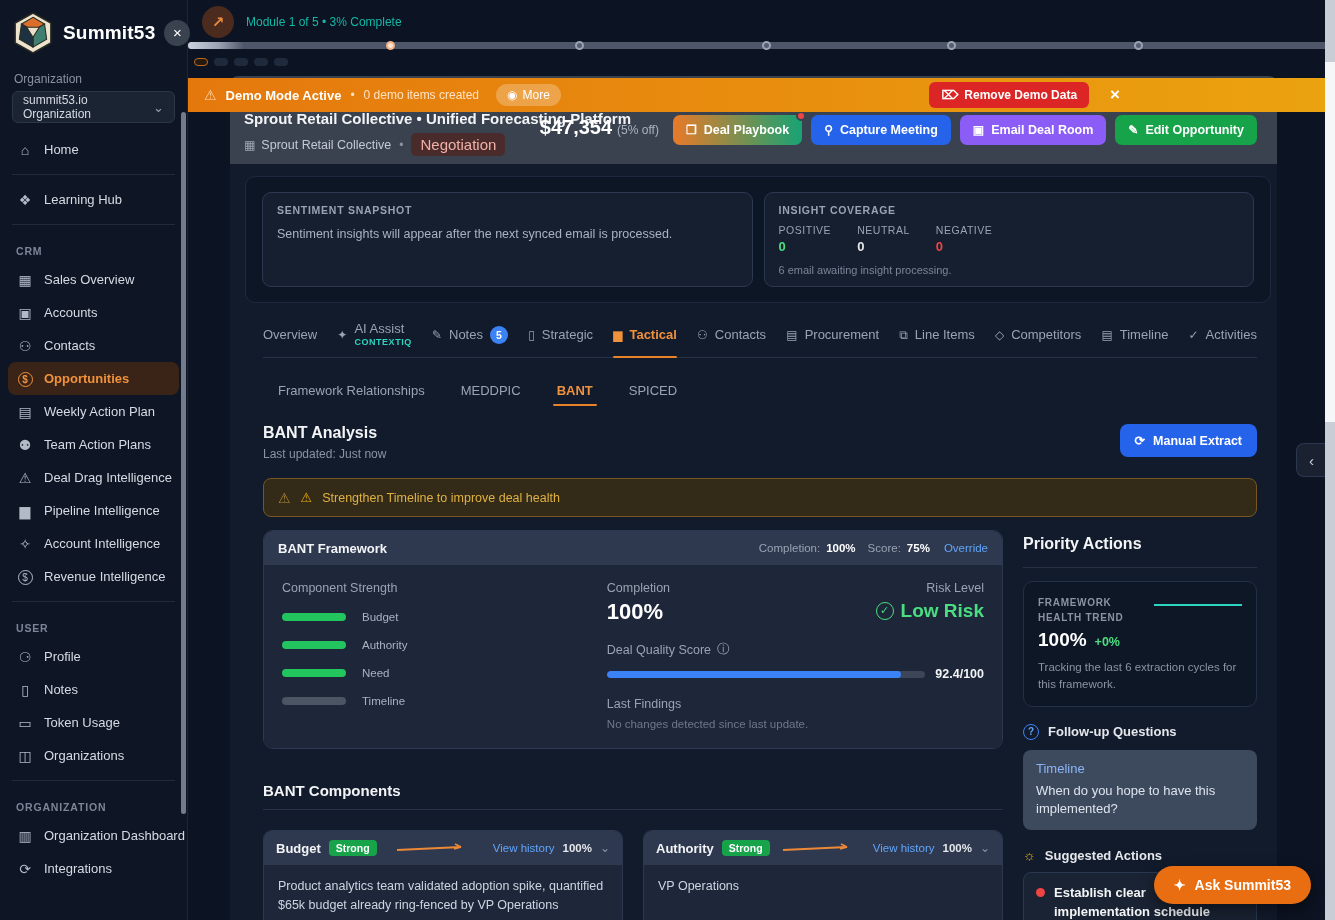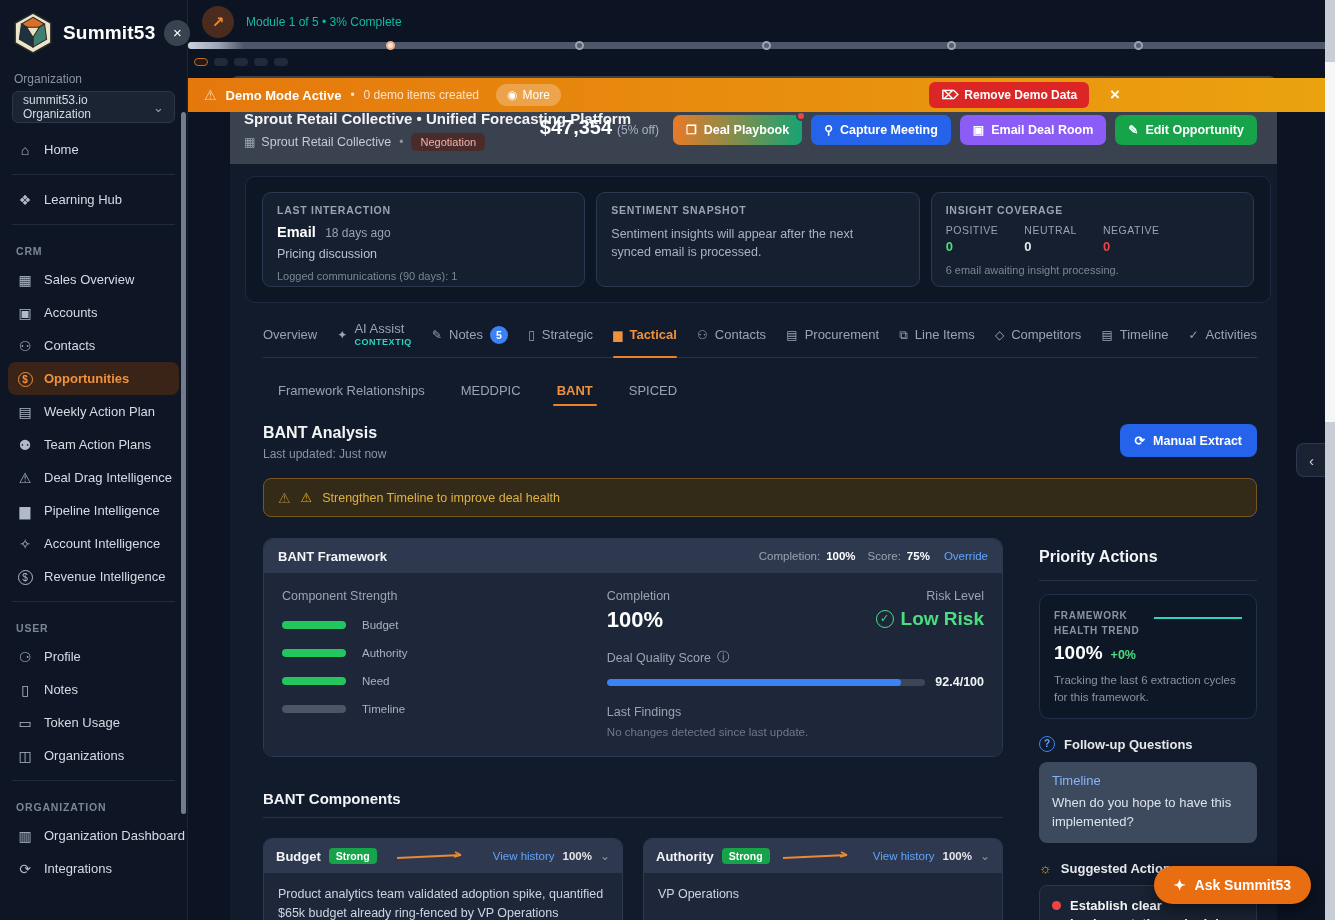--- a/index.html
+++ b/index.html
@@ -77,21 +77,21 @@
   
   .opp-header { position:absolute; left:42px; top:76px; width:1047px; height:88px;
     background:#3a4250; border-radius:8px 8px 0 0; padding:34px 20px 0 14px;
     display:flex; align-items:flex-start; }
   .opp-left { flex:1; min-width:0; }
   .opp-title { font-size:15px; font-weight:bold; color:#f3f4f6; white-space:nowrap; }
   .opp-sub { display:flex; align-items:center; gap:8px; margin-top:6px; }
   .opp-company { font-size:12.5px; color:#c3cad6; display:flex; align-items:center; gap:6px; }
   .opp-company .ic { color:#9aa3b2; font-size:12px; }
   .opp-sep { color:#8b93a3; font-size:12px; }
-  .stage-badge { background:#4a2b2b; color:#f0b1a6; font-size:11px; padding:3px 9px; border-radius:5px; }
+  .stage-badge { background:#4a2b2b; color:#f0b1a6; font-size:15px; padding:3px 9px; border-radius:5px; }
   .opp-amount { text-align:right; margin:6px 14px 0 0; white-space:nowrap; }
   .opp-amount .amt { font-size:20px; font-weight:bold; color:#fff; }
   .opp-amount .disc { font-size:12px; color:#aab2c0; margin-left:5px; }
   .opp-actions { display:flex; gap:9px; margin-top:5px; }
   .btn { border:none; border-radius:7px; color:#fff; font-size:12.5px; font-weight:bold;
     padding:8px 13px; display:flex; align-items:center; gap:7px; cursor:pointer; position:relative; white-space:nowrap; }
   .btn .bic { font-size:12px; }
   .btn-playbook { background:linear-gradient(90deg,#e87a28,#17a374); }
   .btn-playbook .notif { position:absolute; top:-4px; right:-4px; width:10px; height:10px;
     border-radius:50%; background:#ef4444; border:2px solid #3a4250; }
@@ -154,21 +154,21 @@
 
   
   .warn-banner { position:absolute; left:33px; right:20px; top:314px; height:39px;
     background:#342a18; border:1px solid #77571f; border-radius:8px; display:flex;
     align-items:center; gap:10px; padding:0 14px; }
   .warn-outline { color:#b38a3a; font-size:14px; }
   .warn-filled { color:#eab308; font-size:13px; }
   .warn-text { font-size:12.5px; color:#e0b242; }
 
   
-  .columns { position:absolute; left:33px; right:20px; top:374px; bottom:0; display:flex; gap:36px; }
+  .columns { position:absolute; left:33px; right:20px; top:374px; bottom:0; display:flex; gap:20px;align-items:center; }
   .col-left { width:740px; flex:none; }
   .col-right { flex:1; min-width:0; }
 
   
   .fw-card { border:1px solid #2b3850; border-radius:10px; overflow:hidden; }
   .fw-head { height:34px; background:#2e3950; display:flex; align-items:center;
     justify-content:space-between; padding:0 14px; }
   .fw-head-title { font-size:13px; font-weight:bold; color:#f3f4f6; }
   .fw-head-right { display:flex; align-items:center; gap:6px; font-size:11.5px; color:#9aa3b2; }
   .fw-head-right b { color:#fff; }
@@ -437,29 +437,20 @@
         <span>Remove Demo Data</span>
       </button>
       <button class="db-close">
         <span>×</span>
       </button>
     </div>
 
     <div class="content">
 
       <div class="summary-panel">
-        <div class="sum-card">
-          <div class="sum-title">LAST INTERACTION</div>
-          <div class="sum-main">
-            <span class="li-type">Email</span>
-            <span class="li-when">18 days ago</span>
-          </div>
-          <div class="li-subject">Pricing discussion</div>
-          <div class="li-footer">Logged communications (90 days): 1</div>
-        </div>
         <div class="sum-card">
           <div class="sum-title">SENTIMENT SNAPSHOT</div>
           <div class="sent-body">Sentiment insights will appear after the next synced email is processed.</div>
         </div>
         <div class="sum-card">
           <div class="sum-title">INSIGHT COVERAGE</div>
           <div class="ins-row">
             <div class="ins-col">
               <div class="lbl">POSITIVE</div>
               <div class="val val-pos">0</div>

